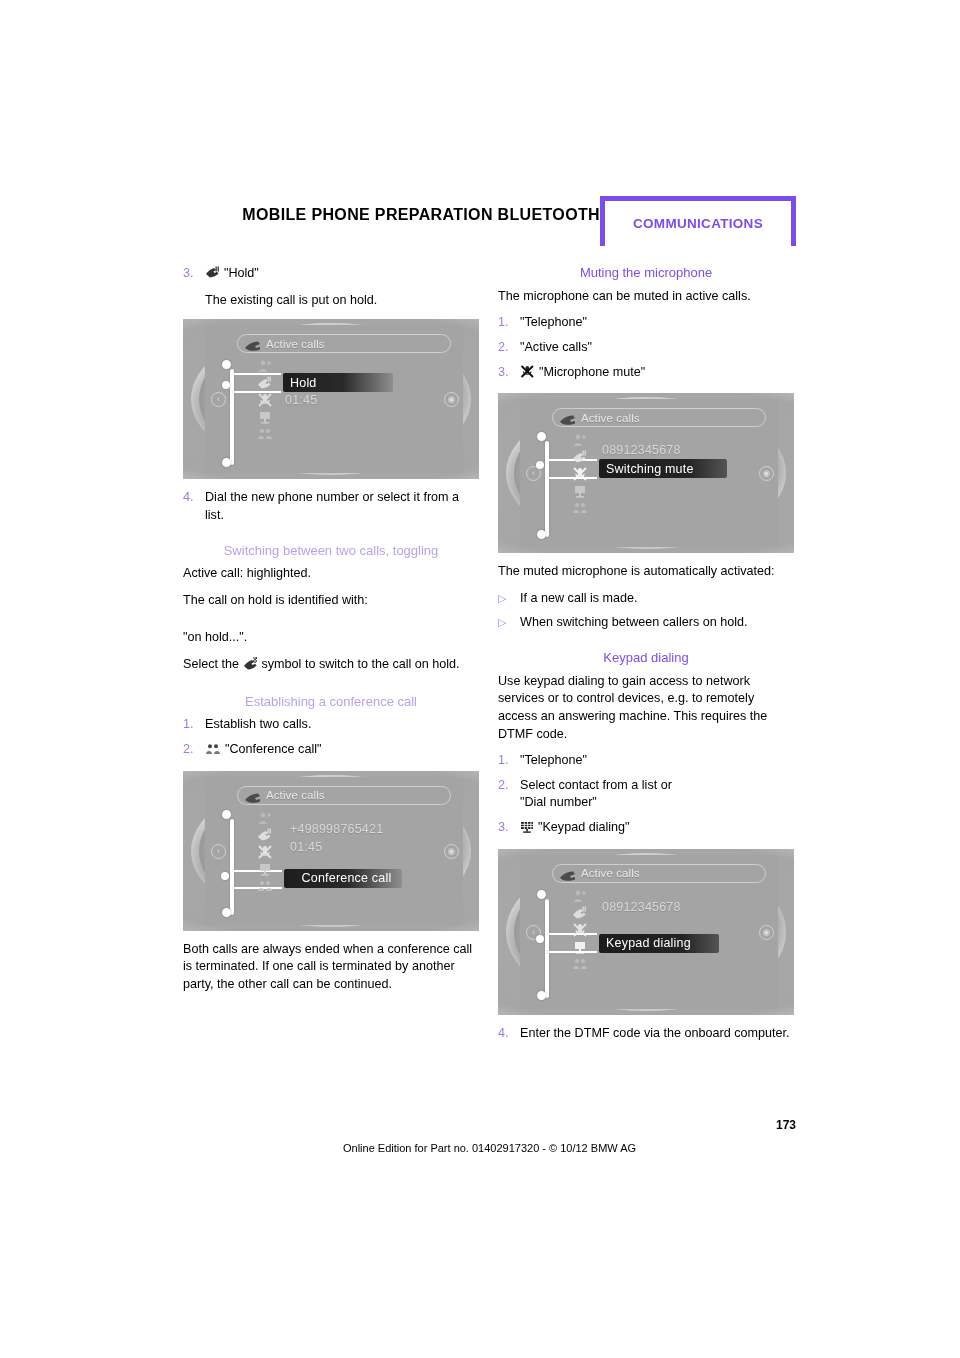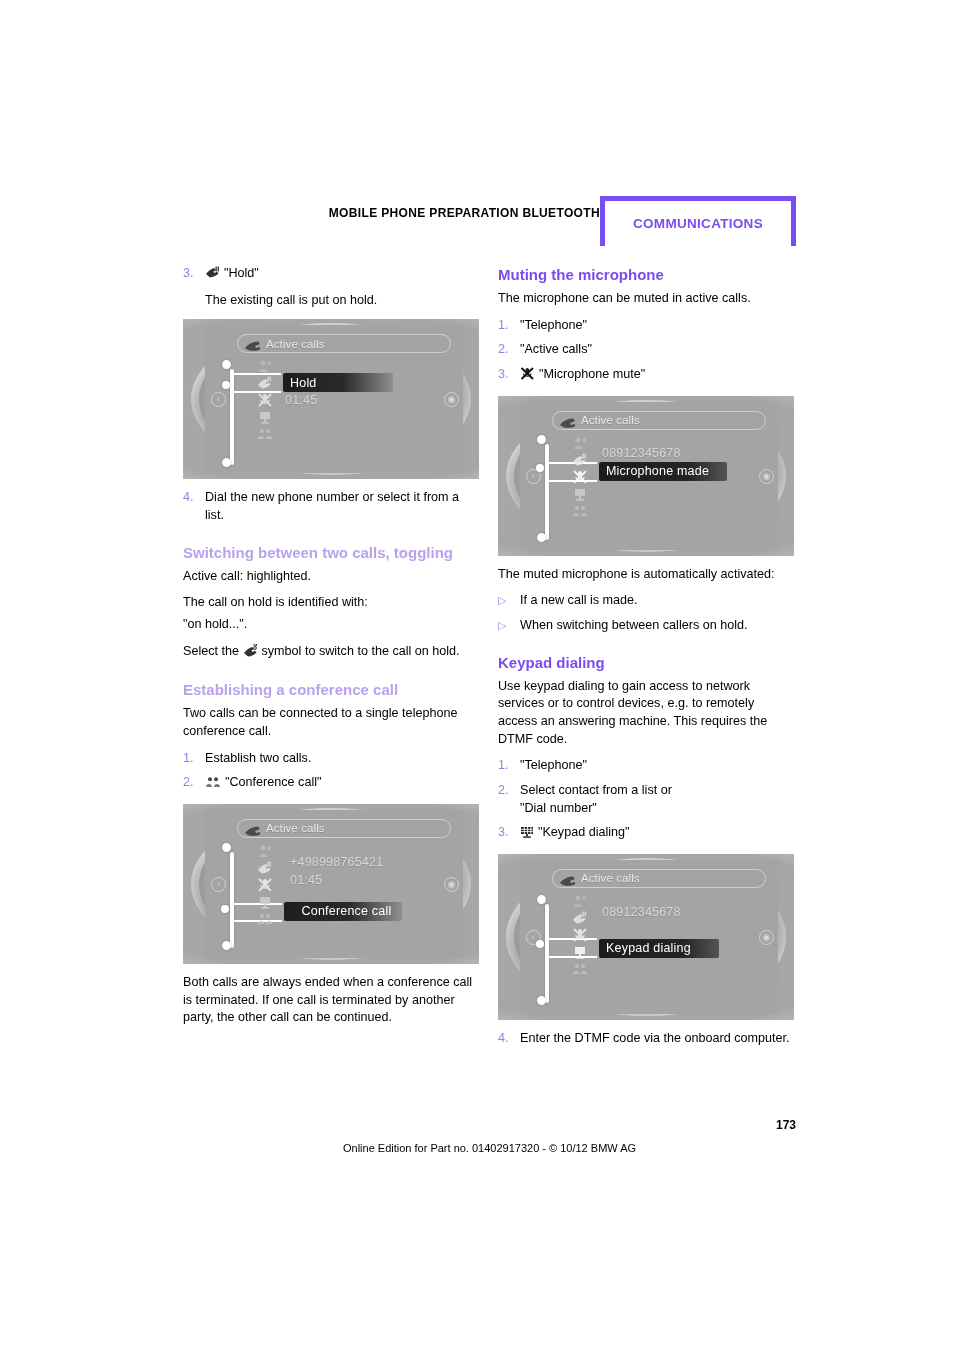--- a/index.html
+++ b/index.html
@@ -26,21 +26,21 @@
   .header {
     position: absolute;
     left: 0; top: 196px;
     width: 960px; height: 60px;
   }
   .header-running-title {
     position: absolute;
     left: 0; top: 10px;
     width: 600px;
     text-align: right;
-    font-size: 12px;
+    font-size: 16px;
     font-weight: bold;
     letter-spacing: 0.35px;
     color: #000;
   }
   .header-chapter-tab {
     position: absolute;
     left: 600px; top: 0px;
     width: 196px; height: 50px;
     background: #7B4DF0;
     padding: 5px 5px 0 5px;
@@ -63,36 +63,37 @@
   .col {
     position: absolute;
     top: 265px;
     width: 296px;
   }
   .col-left  { left: 183px; }
   .col-right { left: 498px; }
 
   
   .h2 {
-    font-size: 15px;
-    font-weight: bold;
+    font-size: 13px;
+    font-weight: normal;
     margin: 18px 0 6px 0;
     line-height: 1.28;
+    text-align: center;
   }
   .h2.light { color: #B8A2EE; }
   .h2.strong { color: #7B4DF0; }
   .h2.first { margin-top: 0; }
 
   .para {
     font-size: 12.6px;
     line-height: 1.40;
     margin: 0 0 9px 0;
     color: #000;
   }
-  .para.tight { margin-bottom: 4px; }
+  .para.tight { margin-bottom: 20px; }
 
   
   .step {
     display: flex;
     font-size: 12.6px;
     line-height: 1.40;
     margin: 0 0 7px 0;
   }
   .step-num {
     color: #9B7BE8;
@@ -421,21 +422,20 @@
       <span class="glyph">
         <svg width="15" height="13" viewBox="0 0 15 13">
           <path d="M1 9 C3 6 6 4 9 3 L11 5 L8.5 6.5 L9.5 8 L12 6.8 L13.6 8.6 C11.5 10.8 8 12.3 5 12.5 Z" fill="#333"></path>
           <path d="M10 1 L14 1 M14 1 L12.4 -0.4 M14 1 L12.4 2.4" stroke="#333" stroke-width="1" fill="none"></path>
           <circle cx="12" cy="4" r="1.4" fill="none" stroke="#333" stroke-width="1"></circle>
         </svg>
       </span><span>symbol to switch to the call on hold.</span>
     </div>
 
     <div class="h2 light">Establishing a conference call</div>
-    <div class="para">Two calls can be connected to a single telephone conference call.</div>
 
     <div class="step">
       <span class="step-num">1.</span>
       <span class="step-body">Establish two calls.</span>
     </div>
     <div class="step">
       <span class="step-num">2.</span>
       <span class="step-body">
         <span class="glyph">
           <svg width="16" height="12" viewBox="0 0 16 12">
@@ -623,21 +623,21 @@
                   <path d="M9 12 C9 8 15 8 15 12 Z" fill="#c2c2c2"></path>
                 </svg>
             </div>
             <div class="mi" style="height:34px;"></div>
 
           </div>
 
           <div class="row-text" style="left:82px; top:44px;">08912345678</div>
 
           <div class="highlight-bar full" style="left:79px; top:60px; width:128px;">
-            <span class="highlight-text">Microphone made</span>
+            <span class="highlight-text">Switching mute</span>
           </div>
 
         </div>
       </div>
     </div>
 
     <div class="para">The muted microphone is automatically activated:</div>
 
     <div class="step">
       <span class="step-bullet">▷</span>

